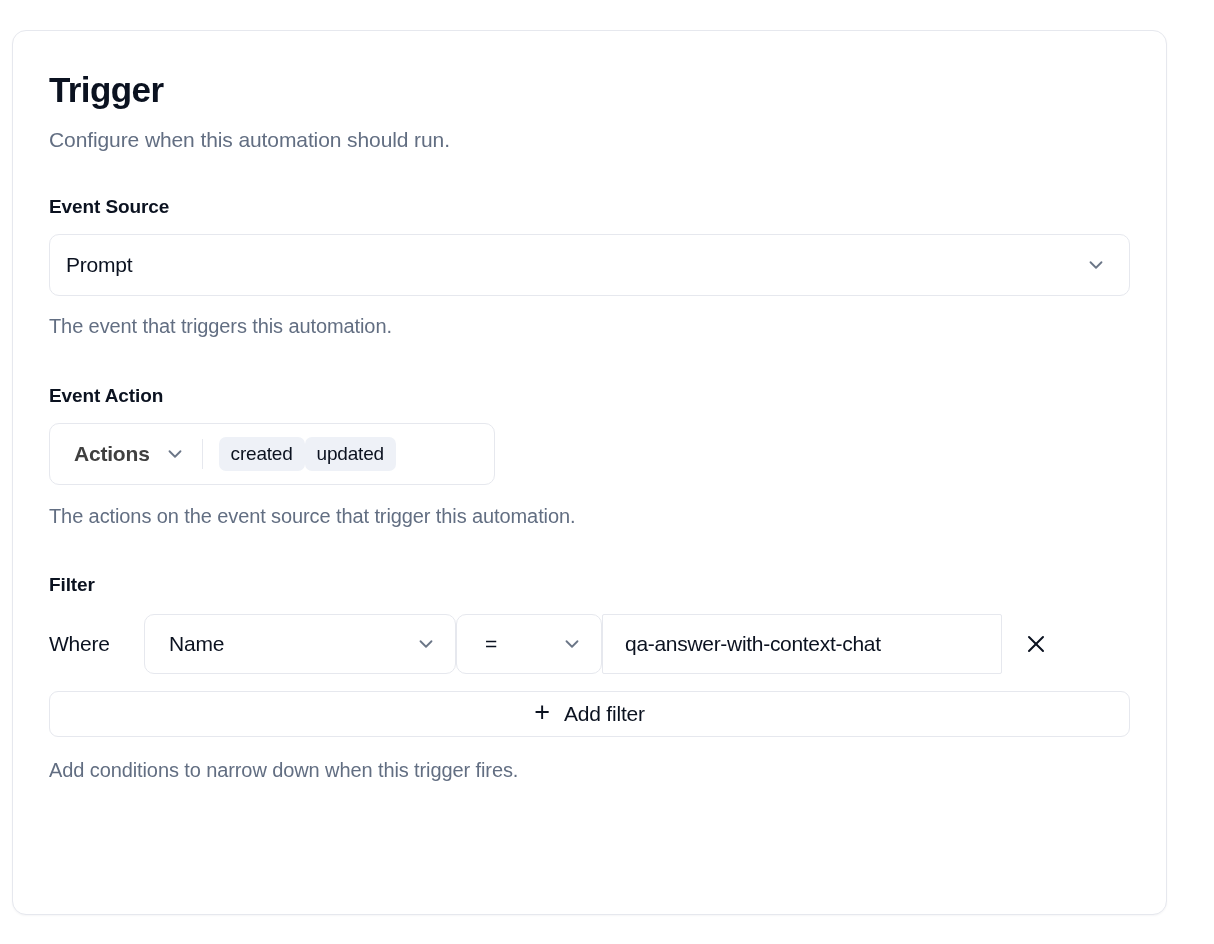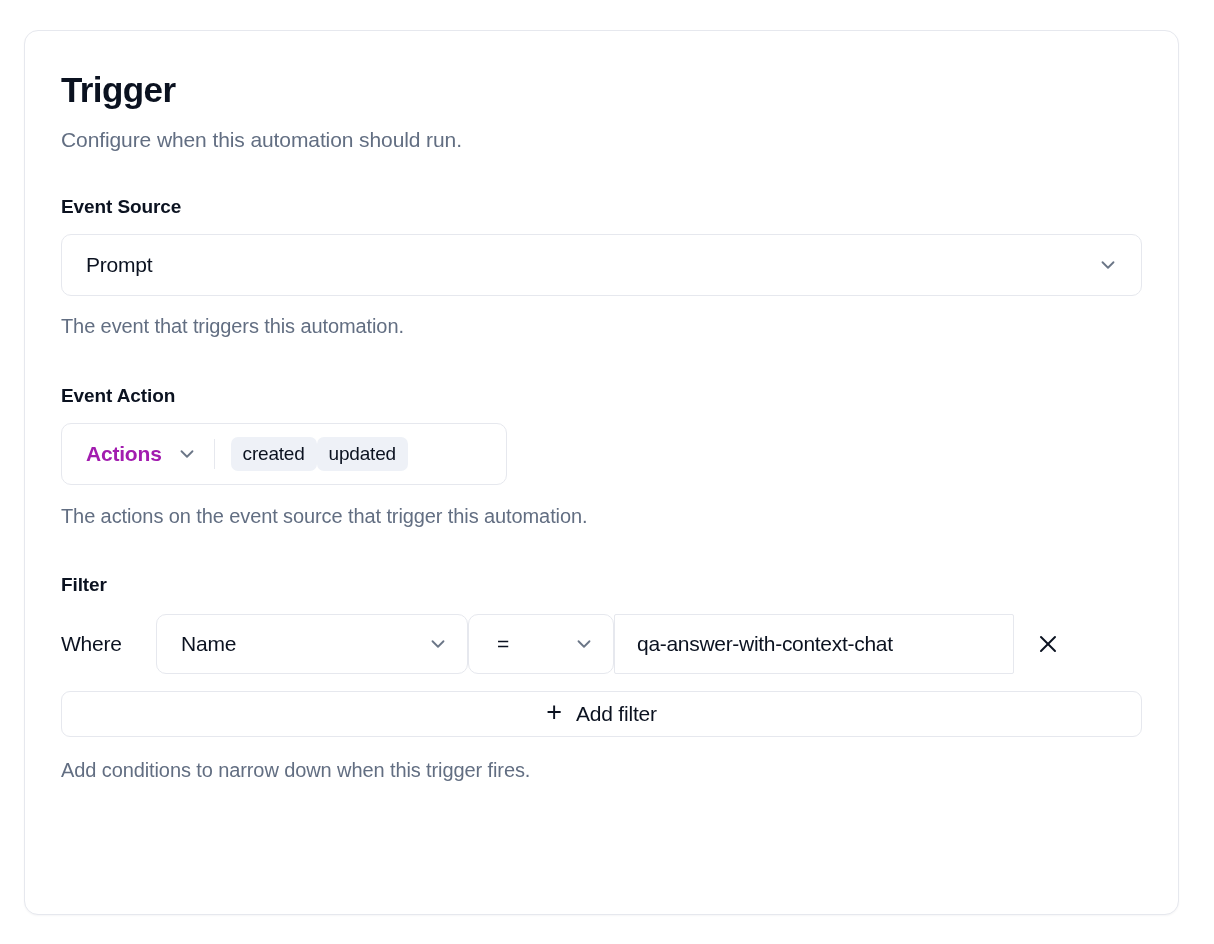--- a/index.html
+++ b/index.html
@@ -11,21 +11,21 @@
     width: 1214px;
     height: 944px;
     font-family: "Liberation Sans", sans-serif;
     -webkit-font-smoothing: antialiased;
     color: #0b1220;
     overflow: hidden;
   }
 
   .card {
     position: absolute;
-    left: 24px;
+    left: 12px;
     top: 30px;
     width: 1155px;
     height: 885px;
     box-sizing: border-box;
     background: #ffffff;
     border: 1px solid #e6e8ee;
     border-radius: 14px;
     box-shadow: 0 1px 2px rgba(16, 24, 40, 0.04);
     padding: 30px 36px;
   }
@@ -63,21 +63,21 @@
   .select-box {
     margin-top: 16px;
     height: 62px;
     box-sizing: border-box;
     border: 1px solid #e6e8ee;
     border-radius: 10px;
     background: #ffffff;
     display: flex;
     align-items: center;
     justify-content: space-between;
-    padding: 0 22px 0 24px;
+    padding: 0 22px 0 16px;
   }
   .select-value {
     font-size: 21px;
     color: #0b1220;
     letter-spacing: -0.2px;
   }
   .chev {
     display: inline-block;
     width: 22px;
     height: 22px;
@@ -102,21 +102,21 @@
   }
   .action-trigger {
     display: flex;
     align-items: center;
     gap: 14px;
     padding-right: 16px;
   }
   .action-trigger-label {
     font-size: 21px;
     font-weight: 700;
-    color: #a21caf;
+    color: #404040;
     letter-spacing: -0.2px;
   }
   .vdivider {
     width: 1px;
     height: 30px;
     background: #e6e8ee;
     margin-right: 16px;
     flex: none;
   }
   .tags { display: flex; align-items: center; gap: 0; }

